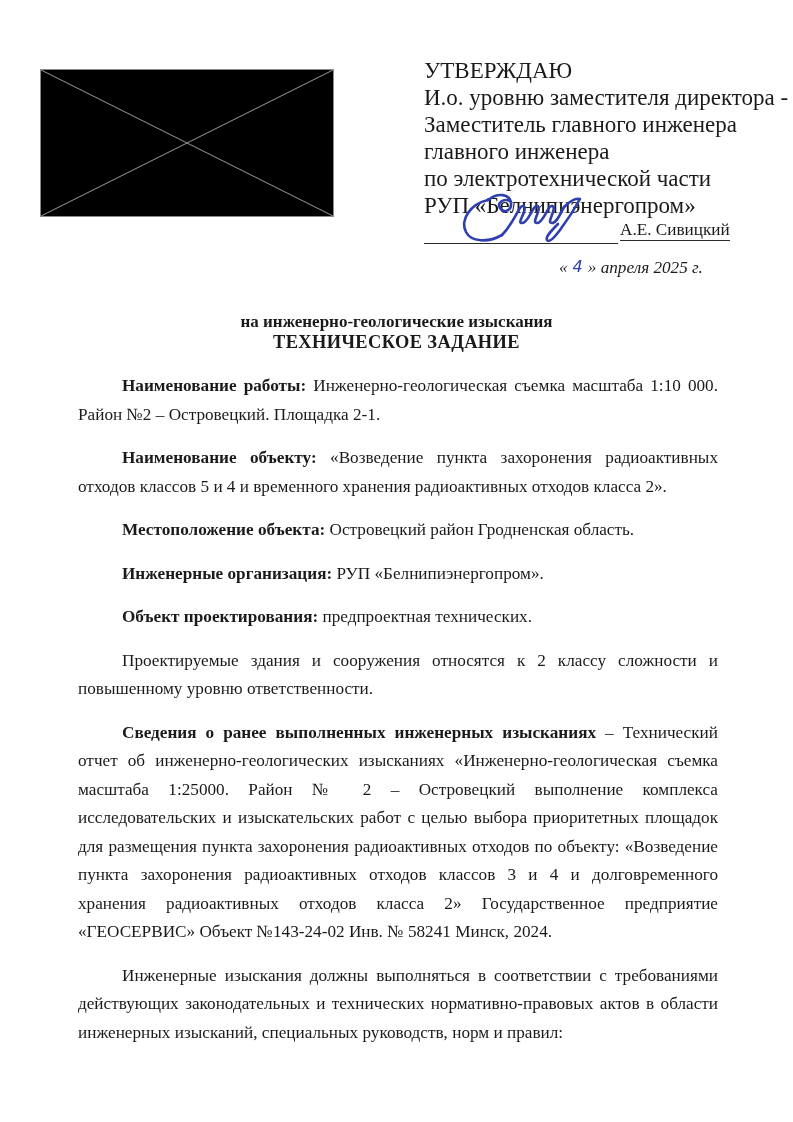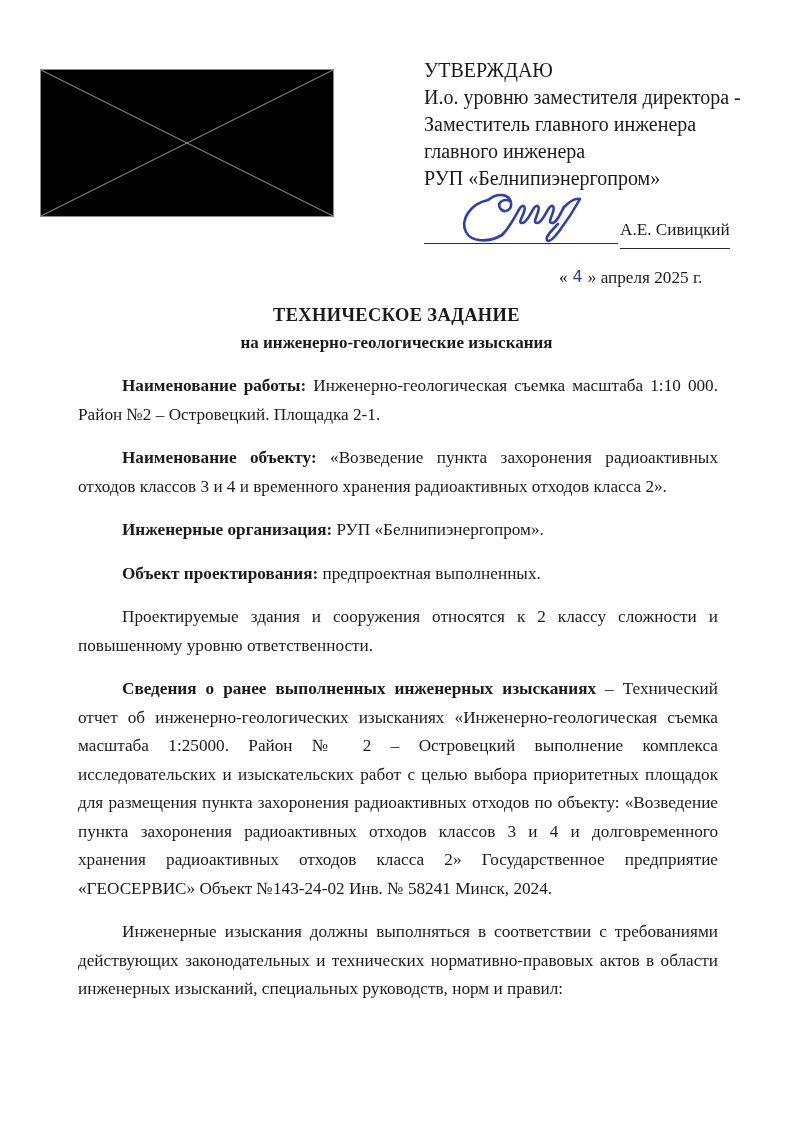--- a/index.html
+++ b/index.html
@@ -32,21 +32,21 @@
     width: 100%;
     height: 100%;
   }
 
   
   #approval-block {
     position: absolute;
     left: 424px;
     top: 57px;
     width: 320px;
-    font-size: 20px;
+    font-size: 23px;
     line-height: 27px;
   }
   #approval-block .appr-line {
     white-space: nowrap;
   }
 
   
   #signature-area {
     position: absolute;
     left: 424px;
@@ -73,28 +73,29 @@
     width: 194px;
     border-bottom: 1.3px solid #2b2b2b;
   }
   #signatory-name {
     position: absolute;
     left: 196px;
     top: 8px;
     font-size: 17.2px;
     white-space: nowrap;
     border-bottom: 1.3px solid #2b2b2b;
-    padding-bottom: 8px;
+    padding-bottom: 0;
   }
   #signature-date {
     position: absolute;
     left: 135px;
-    top: 56px;
+    top: 46px;
     font-size: 17.2px;
     white-space: nowrap;
+    font-style: italic;
   }
   #signature-date .handwritten-day {
     color: #2f3fb0;
     font-family: "DejaVu Sans", sans-serif;
     font-size: 16px;
     padding: 0 5px;
     position: relative;
     top: -1px;
   }
 
@@ -144,20 +145,21 @@
     <line x1="0" y1="0" x2="294" y2="148" stroke="#9a9a9a" stroke-width="1"></line>
     <line x1="294" y1="0" x2="0" y2="148" stroke="#9a9a9a" stroke-width="1"></line>
   </svg>
 </div>
 
 <div id="approval-block">
   <div class="appr-line">УТВЕРЖДАЮ</div>
   <div class="appr-line">И.о. уровню заместителя директора -</div>
   <div class="appr-line">Заместитель главного инженера</div>
   <div class="appr-line">главного инженера</div>
+  <div class="appr-line">по электротехнической части</div>
   <div class="appr-line">РУП «Белнипиэнергопром»</div>
 </div>
 
 <div id="signature-area">
   <div id="signature-row">
     <div id="signature-mark">
       <svg viewBox="0 0 150 56">
         <g fill="none" stroke="#2f3fb0" stroke-width="2.6" stroke-linecap="round" stroke-linejoin="round">
           <path d="M34 10 C16 14, 6 30, 12 42 C17 52, 34 53, 48 45"></path>
           <path d="M34 10 C44 2, 56 4, 57 13 C58 20, 50 24, 46 18 C43 13, 49 8, 56 11"></path>
@@ -168,36 +170,39 @@
     </div>
     <div id="signature-rule"></div>
     <div id="signatory-name">А.Е. Сивицкий</div>
   </div>
   <div id="signature-date">
     <span>«</span><span class="handwritten-day">4</span><span>» апреля 2025 г.</span>
   </div>
 </div>
 
 <div id="doc-title-block">
+  <div id="doc-title-sub">на инженерно-геологические изыскания</div>
   <div id="doc-title-main">ТЕХНИЧЕСКОЕ ЗАДАНИЕ</div>
-  <div id="doc-title-sub">на инженерно-геологические изыскания</div>
 </div>
 
 <div id="body-content">
   <p class="doc-paragraph">
     <b>Наименование работы:</b><span> Инженерно-геологическая съемка масштаба 1:10 000. Район №2 – Островецкий. Площадка 2-1.</span>
   </p>
   <p class="doc-paragraph">
-    <b>Наименование объекту:</b><span> «Возведение пункта захоронения радиоактивных отходов классов 3 и 4 и временного хранения радиоактивных отходов класса 2».</span>
+    <b>Наименование объекту:</b><span> «Возведение пункта захоронения радиоактивных отходов классов 5 и 4 и временного хранения радиоактивных отходов класса 2».</span>
+  </p>
+  <p class="doc-paragraph">
+    <b>Местоположение объекта:</b><span> Островецкий район Гродненская область.</span>
   </p>
   <p class="doc-paragraph">
     <b>Инженерные организация:</b><span> РУП «Белнипиэнергопром».</span>
   </p>
   <p class="doc-paragraph">
-    <b>Объект проектирования:</b><span> предпроектная выполненных.</span>
+    <b>Объект проектирования:</b><span> предпроектная технических.</span>
   </p>
   <p class="doc-paragraph">
     <span>Проектируемые здания и сооружения относятся к 2 классу сложности и повышенному уровню ответственности.</span>
   </p>
   <p class="doc-paragraph">
     <b>Сведения о ранее выполненных инженерных изысканиях</b><span> – Технический отчет об инженерно-геологических изысканиях «Инженерно-геологическая съемка масштаба 1:25000. Район № 2 – Островецкий выполнение комплекса исследовательских и изыскательских работ с целью выбора приоритетных площадок для размещения пункта захоронения радиоактивных отходов по объекту: «Возведение пункта захоронения радиоактивных отходов классов 3 и 4 и долговременного хранения радиоактивных отходов класса 2» Государственное предприятие «ГЕОСЕРВИС» Объект №143-24-02 Инв. № 58241 Минск, 2024.</span>
   </p>
   <p class="doc-paragraph">
     <span>Инженерные изыскания должны выполняться в соответствии с требованиями действующих законодательных и технических нормативно-правовых актов в области инженерных изысканий, специальных руководств, норм и правил:</span>
   </p>

